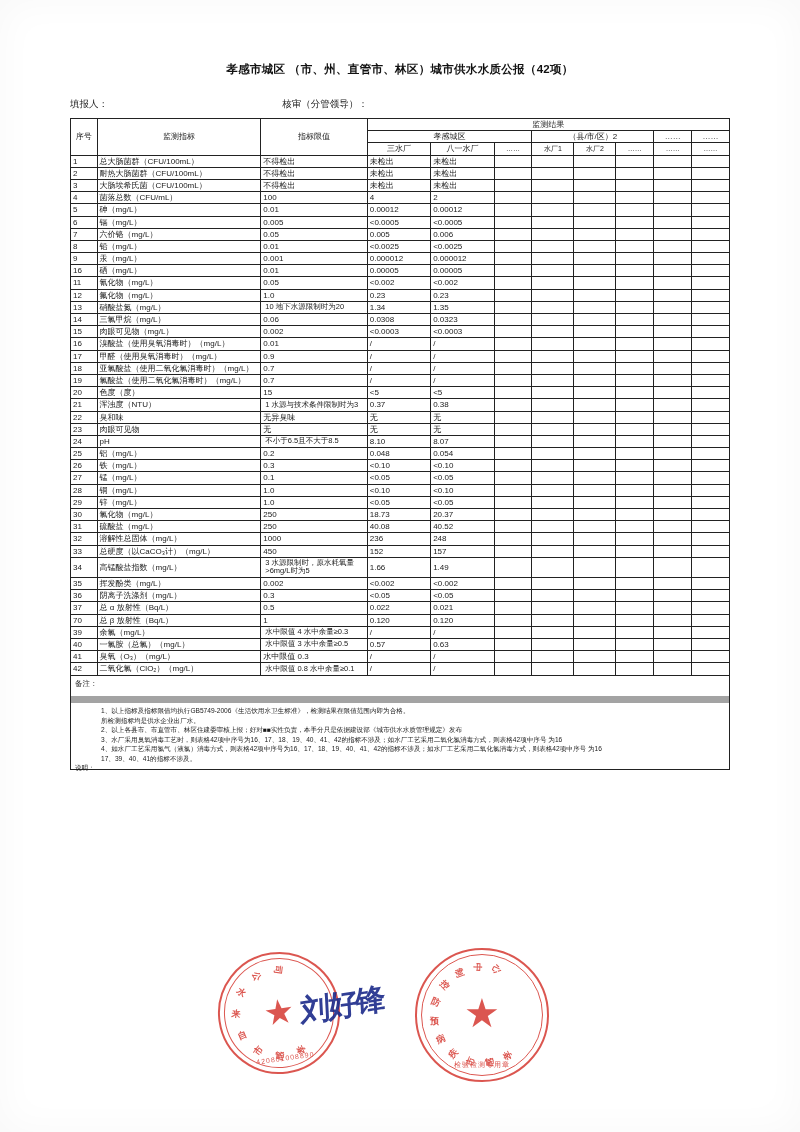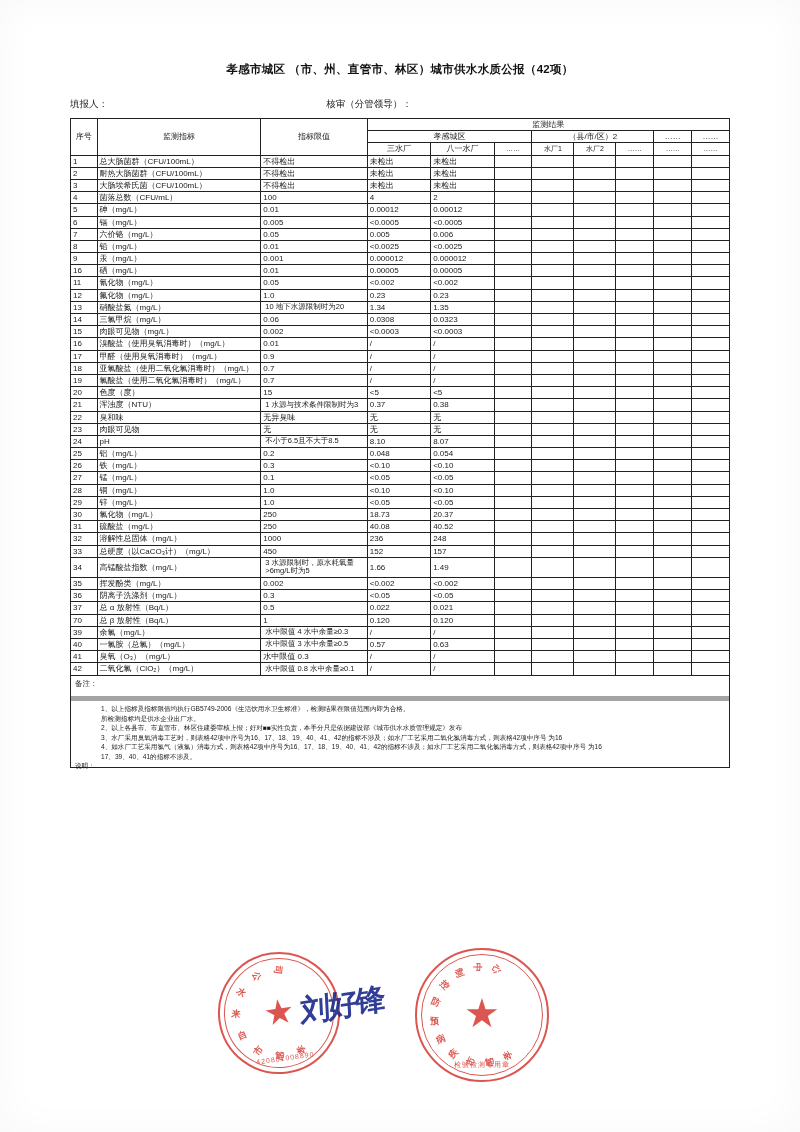--- a/index.html
+++ b/index.html
@@ -33,21 +33,20 @@
     letter-spacing: 0.3px;
     color: #111;
   }
   .meta-row {
     position: absolute;
     top: 98px;
     left: 70px;
     width: 690px;
     font-size: 9.5px;
     display: flex;
-    gap: 44px;
   }
   .meta-row .m1 { width: 140px; }
   .meta-row .m2 { width: 230px; text-align: center; }
   .meta-row .m3 { width: 300px; text-align: right; padding-right: 18px;}
 
   table.main {
     position: absolute;
     top: 118px;
     left: 70px;
     width: 660px;
@@ -76,21 +75,21 @@
   .notes {
     position: absolute;
     left: 70px;
     width: 660px;
     border: 1px solid #222;
     border-top: none;
     box-sizing: border-box;
     font-size: 7.5px;
   }
   .notes .beizhu {
-    border-bottom: 5px solid #a3a3a3;
+    border-bottom: 7px solid #a3a3a3;
     padding: 3px 4px 3px 4px;
     height: 14px;
   }
   .notes .shuoming {
     padding: 3px 4px 6px 4px;
   }
   .notes .shuoming .line {
     padding-left: 0;
     line-height: 1.45;
     white-space: nowrap;

